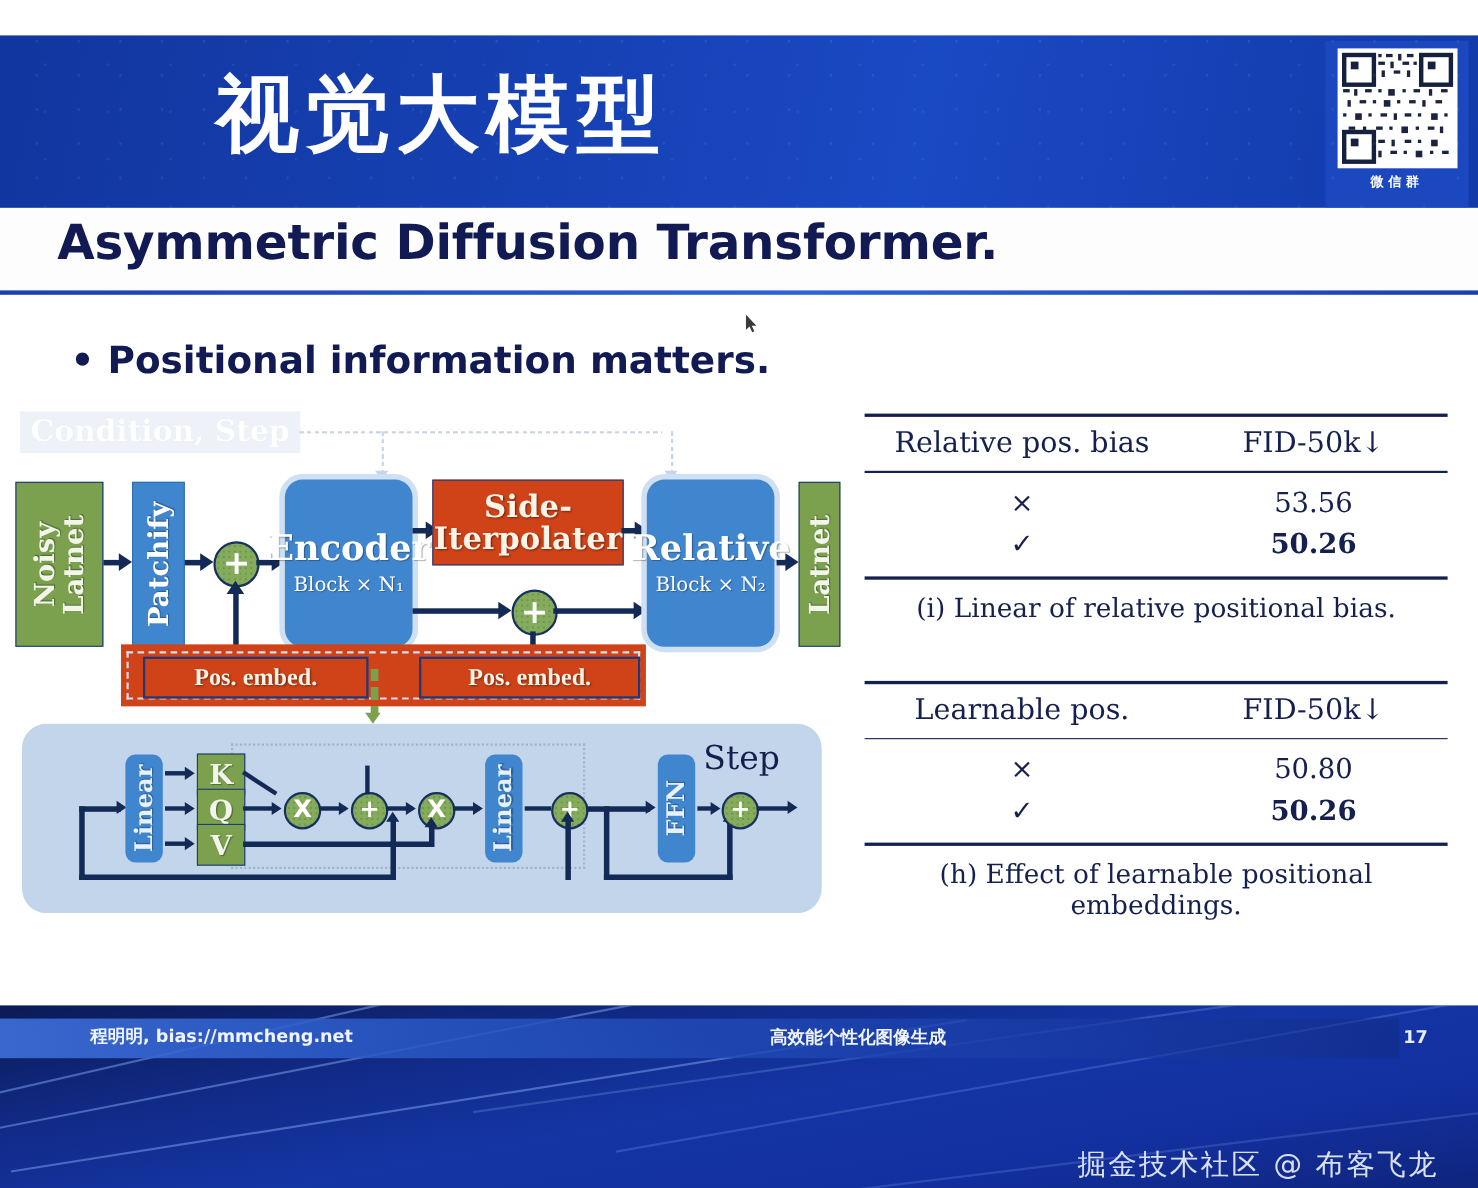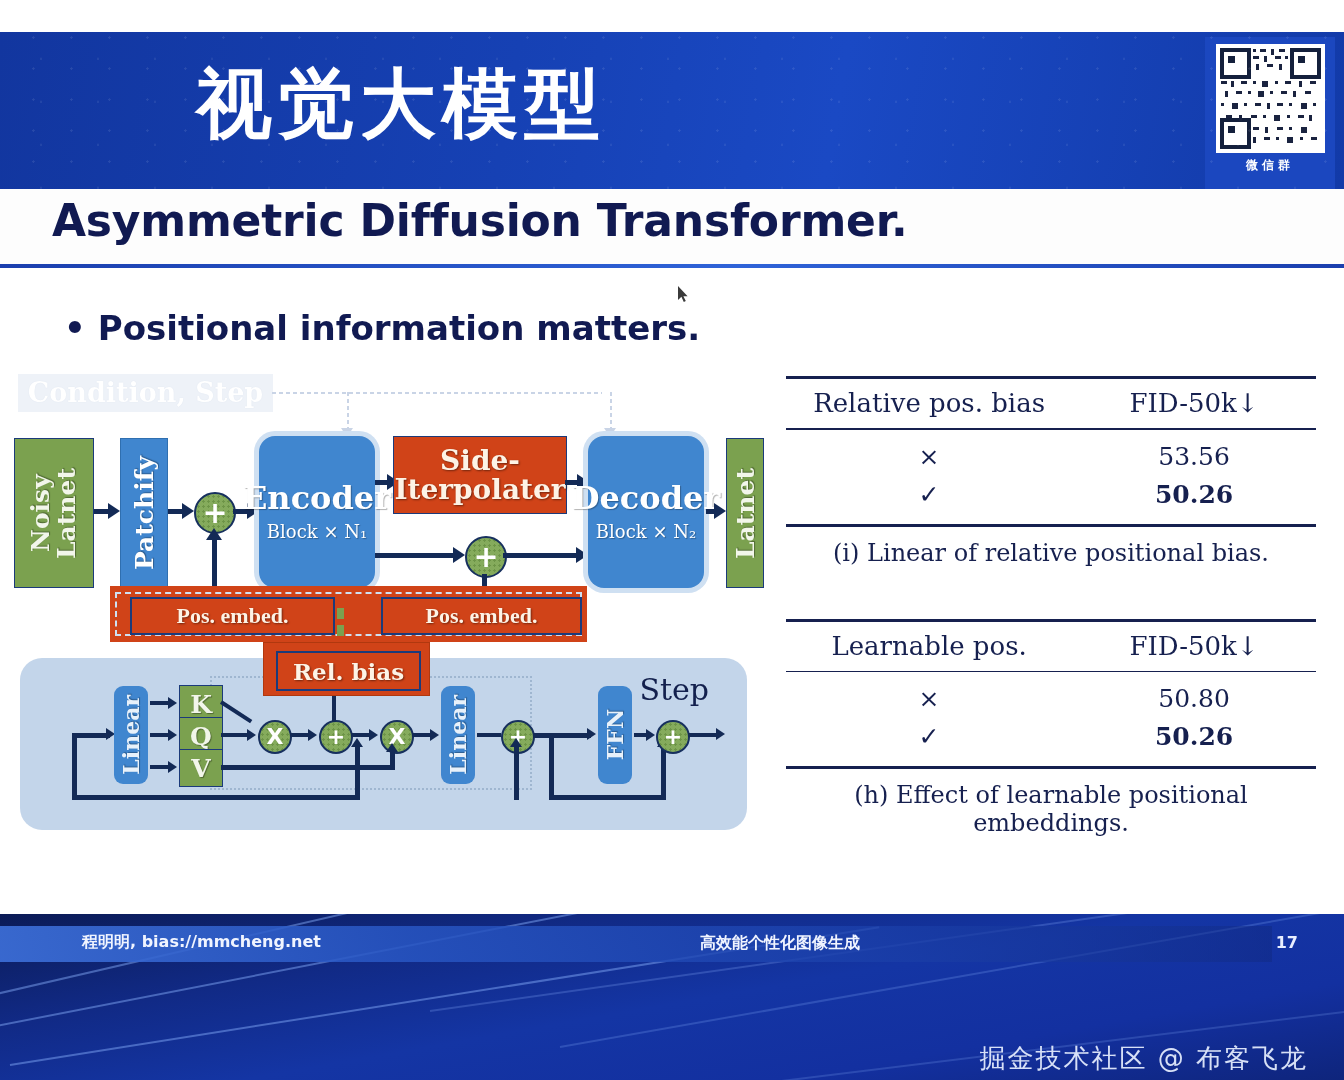--- a/index.html
+++ b/index.html
@@ -396,21 +396,21 @@
     <div class="ln" style="left:365px;top:183px;width:85px;height:5px;"></div>
     <div class="ah ah-r" style="left:443px;top:177px;"></div>
     <div class="plus" style="left:455px;top:166px;">
       <span>+</span>
     </div>
     <div class="ln" style="left:472px;top:204px;width:5px;height:22px;"></div>
     <div class="ln" style="left:493px;top:183px;width:82px;height:5px;"></div>
     <div class="ah ah-r" style="left:566px;top:177px;"></div>
 
     <div class="rnd" style="left:578px;top:66px;width:116px;height:152px;">
-      <div class="big">Decoder</div>
+      <div class="big">Relative</div>
       <div class="small">Block × N₂</div>
     </div>
     <div class="ln" style="left:696px;top:139px;width:12px;height:5px;"></div>
     <div class="ah ah-r" style="left:704px;top:133px;"></div>
 
     <div class="gbox" style="left:716px;top:68px;width:36px;height:148px;font-size:25px;">
       <span class="vert">Latnet</span>
     </div>
 
     <div class="posband"></div>
@@ -511,25 +511,20 @@
       <div class="ln" style="left:614px;top:75px;width:18px;height:4px;"></div>
       <div class="ah ah-rs" style="left:626px;top:71px;"></div>
 
       <div class="opsm" style="left:636px;top:62px;">
         <span>+</span>
       </div>
       <div class="ln" style="left:668px;top:75px;width:32px;height:4px;"></div>
       <div class="ah ah-rs" style="left:696px;top:70px;"></div>
     </div>
 
-    <div class="relbias-wrap">
-      <div class="relbias">
-        <span>Rel. bias</span>
-      </div>
-    </div>
 
   </div>
 
   <div class="tables">
 
     <div class="tbl">
       <div class="rule-thick"></div>
       <div class="trow thead">
         <div class="tcol-a">Relative pos. bias</div>
         <div class="tcol-b">FID-50k↓</div>

